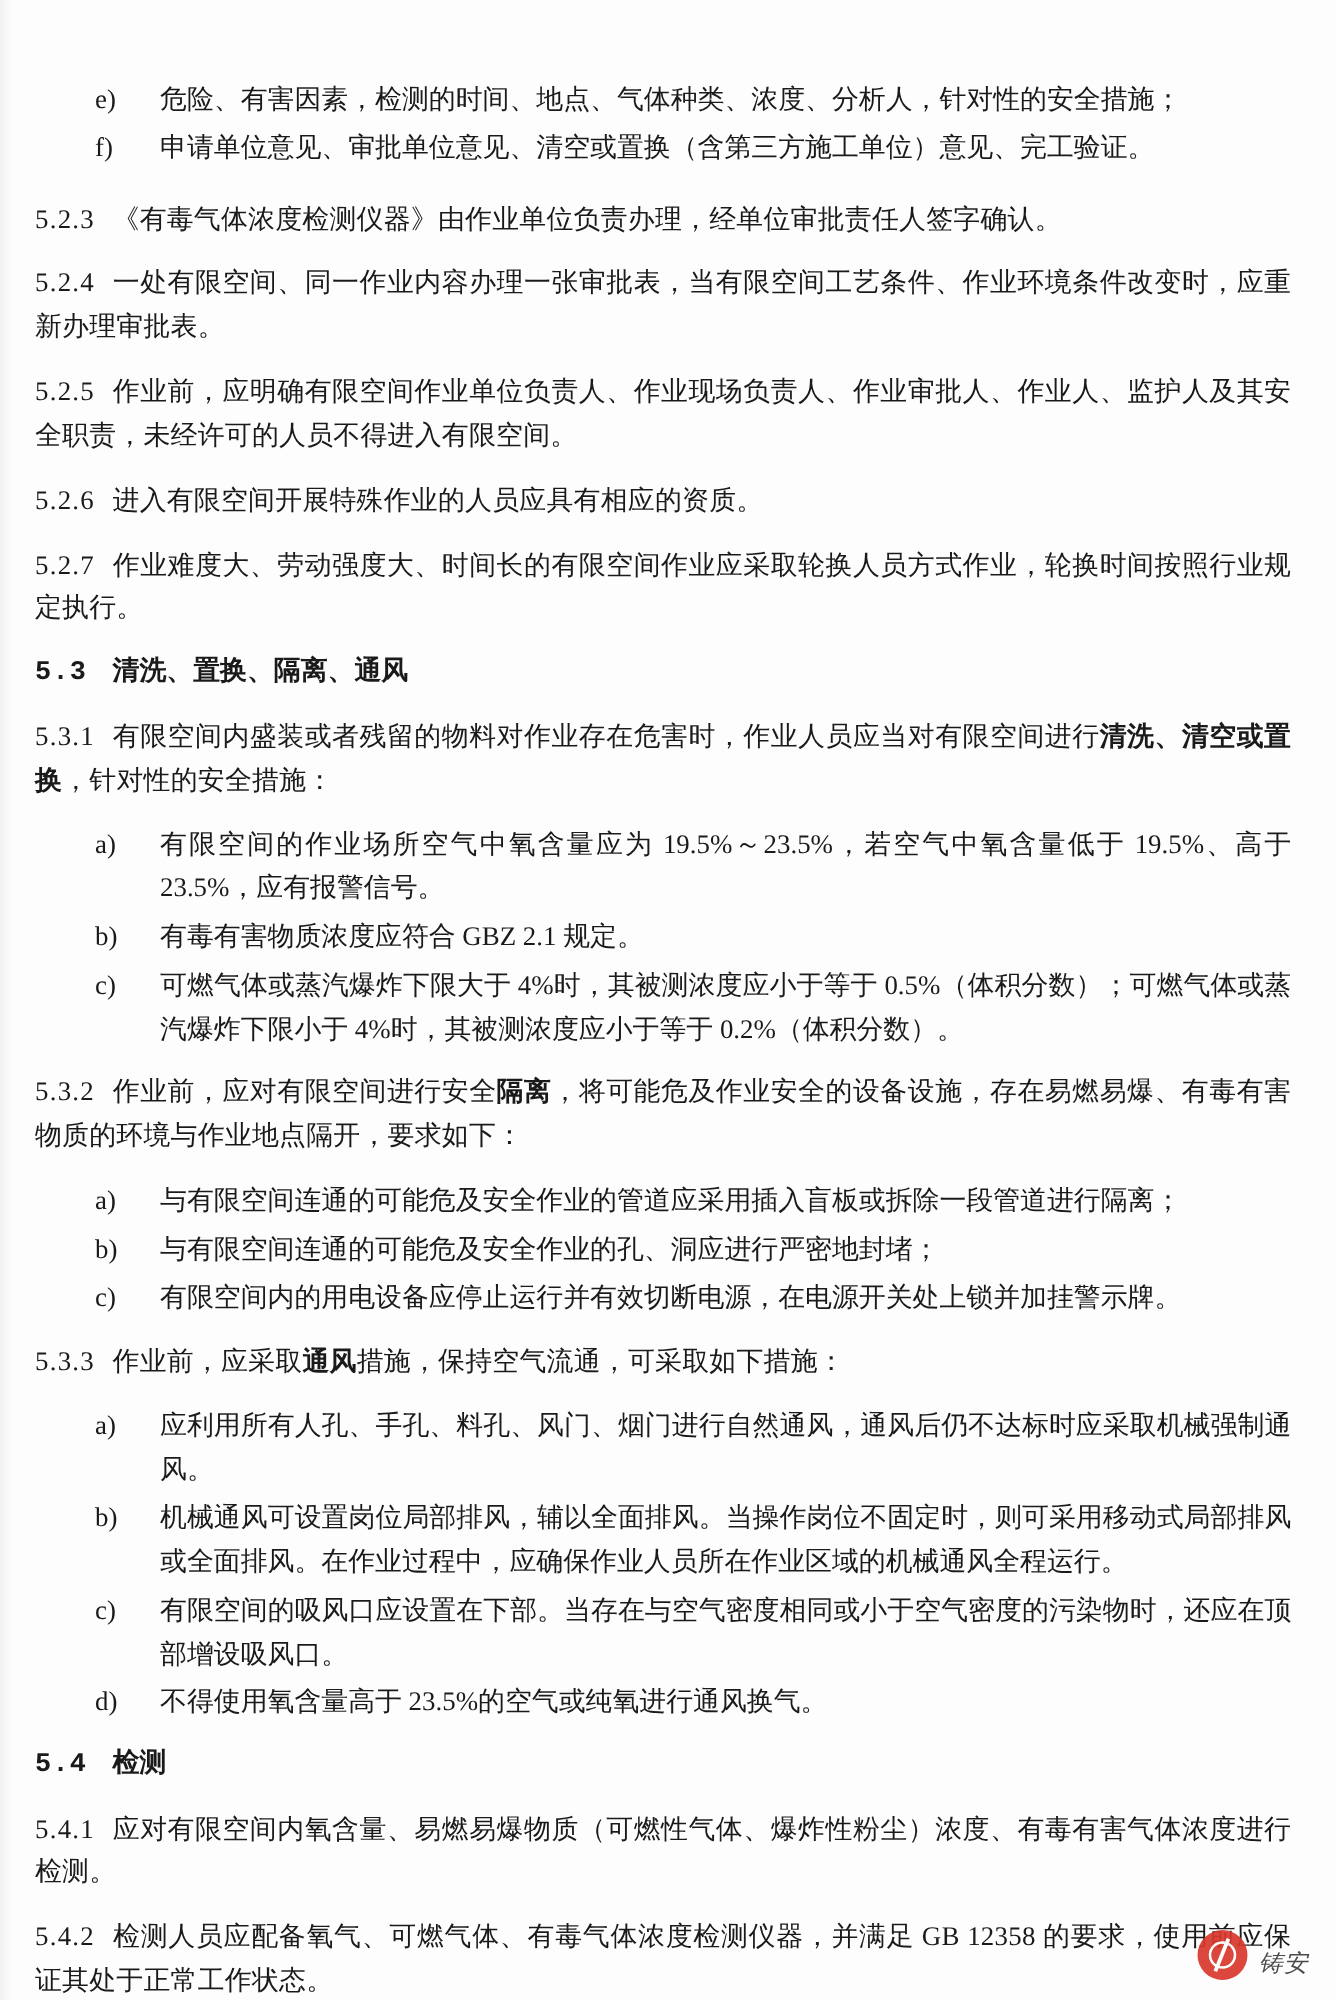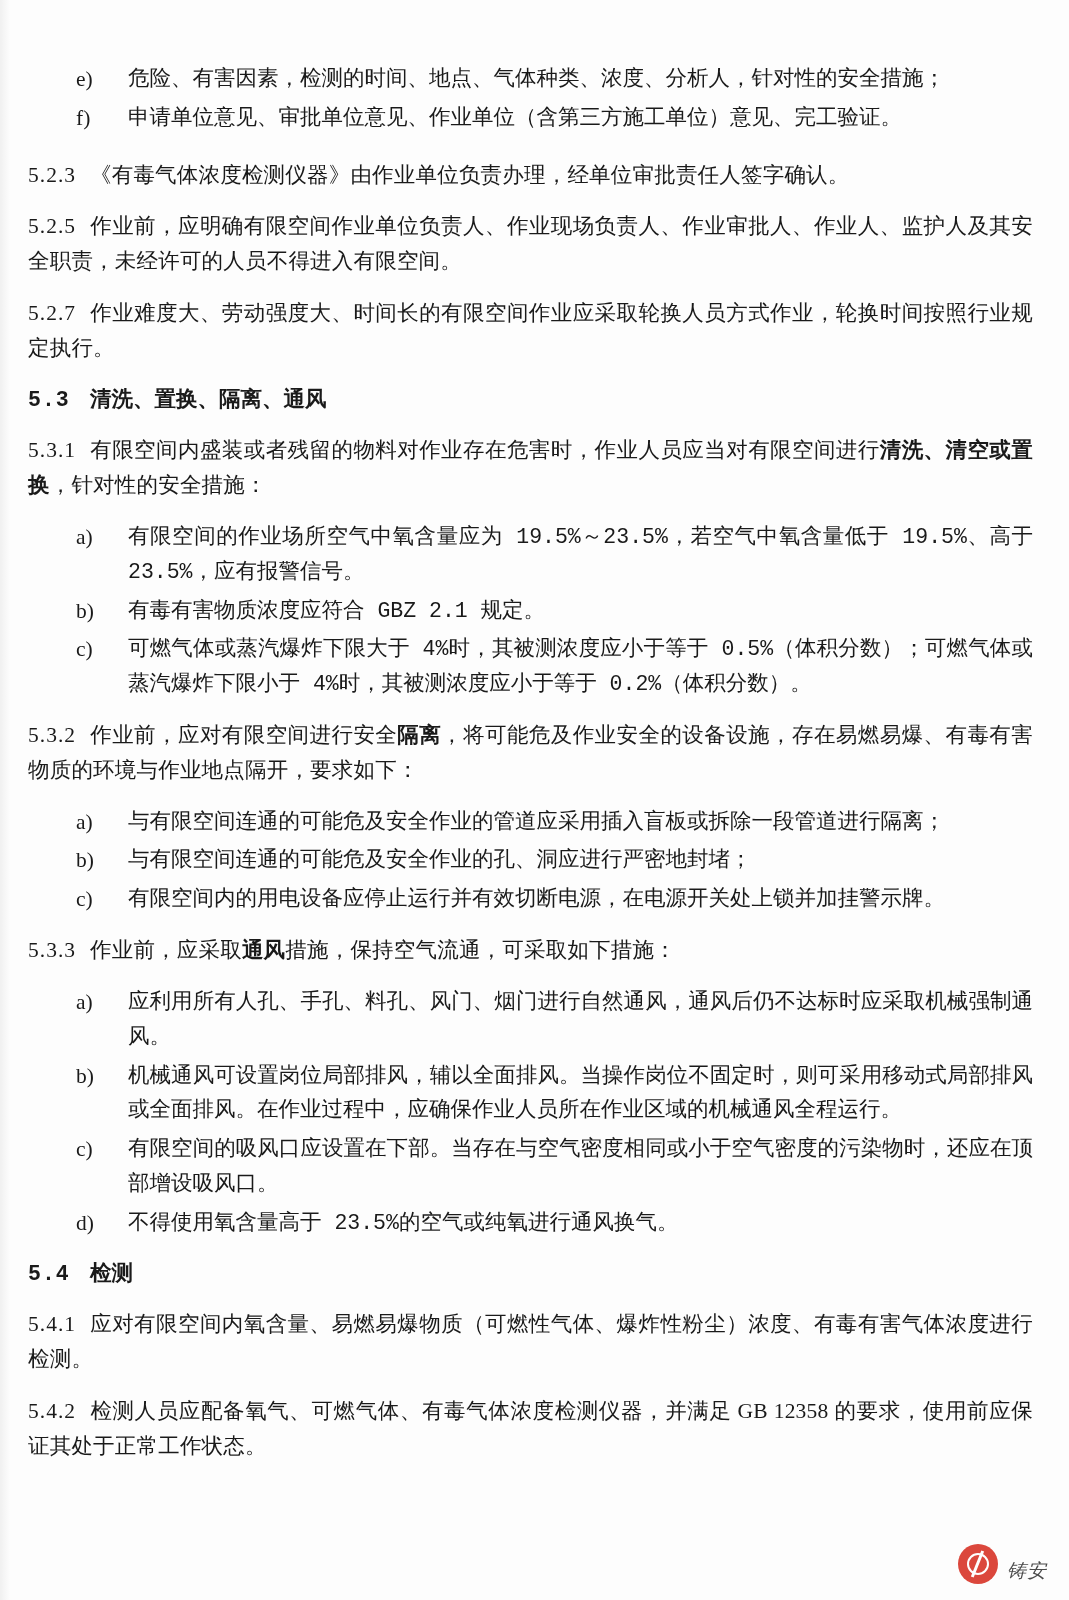--- a/index.html
+++ b/index.html
@@ -52,21 +52,20 @@
     padding-left: 48px;
   }
   .sub .lbl {
     width: 52px;
     flex: 0 0 52px;
     text-align: left;
   }
   .sub .txt {
     flex: 1 1 auto;
     text-align: justify;
-    font-family: Liberation Mono, monospace;
   }
   .sublist {
     margin: 0 0 16px 0;
   }
   
   .heading {
     font-size: 21.5px;
     font-weight: bold;
     line-height: 1.6;
     margin: 14px 0 16px 0;
@@ -146,33 +145,39 @@
 
   <div class="content">
 
     <div class="sublist toplist">
       <div class="sub">
         <span class="lbl">e)</span>
         <span class="txt">危险、有害因素，检测的时间、地点、气体种类、浓度、分析人，针对性的安全措施；</span>
       </div>
       <div class="sub">
         <span class="lbl">f)</span>
-        <span class="txt">申请单位意见、审批单位意见、作业单位（含第三方施工单位）意见、完工验证。</span>
+        <span class="txt">申请单位意见、审批单位意见、清空或置换（含第三方施工单位）意见、完工验证。</span>
       </div>
     </div>
 
     <p class="para">
       <span class="num">5.2.3</span><span>《有毒气体浓度检测仪器》由作业单位负责办理，经单位审批责任人签字确认。</span>
     </p>
 
+    <p class="para">
+      <span class="num">5.2.4</span><span>一处有限空间、同一作业内容办理一张审批表，当有限空间工艺条件、作业环境条件改变时，应重新办理审批表。</span>
+    </p>
 
     <p class="para">
       <span class="num">5.2.5</span><span>作业前，应明确有限空间作业单位负责人、作业现场负责人、作业审批人、作业人、监护人及其安全职责，未经许可的人员不得进入有限空间。</span>
     </p>
 
+    <p class="para">
+      <span class="num">5.2.6</span><span>进入有限空间开展特殊作业的人员应具有相应的资质。</span>
+    </p>
 
     <p class="para">
       <span class="num">5.2.7</span><span>作业难度大、劳动强度大、时间长的有限空间作业应采取轮换人员方式作业，轮换时间按照行业规定执行。</span>
     </p>
 
     <div class="heading">
       <span class="num">5.3</span><span>清洗、置换、隔离、通风</span>
     </div>
 
     <p class="para">

